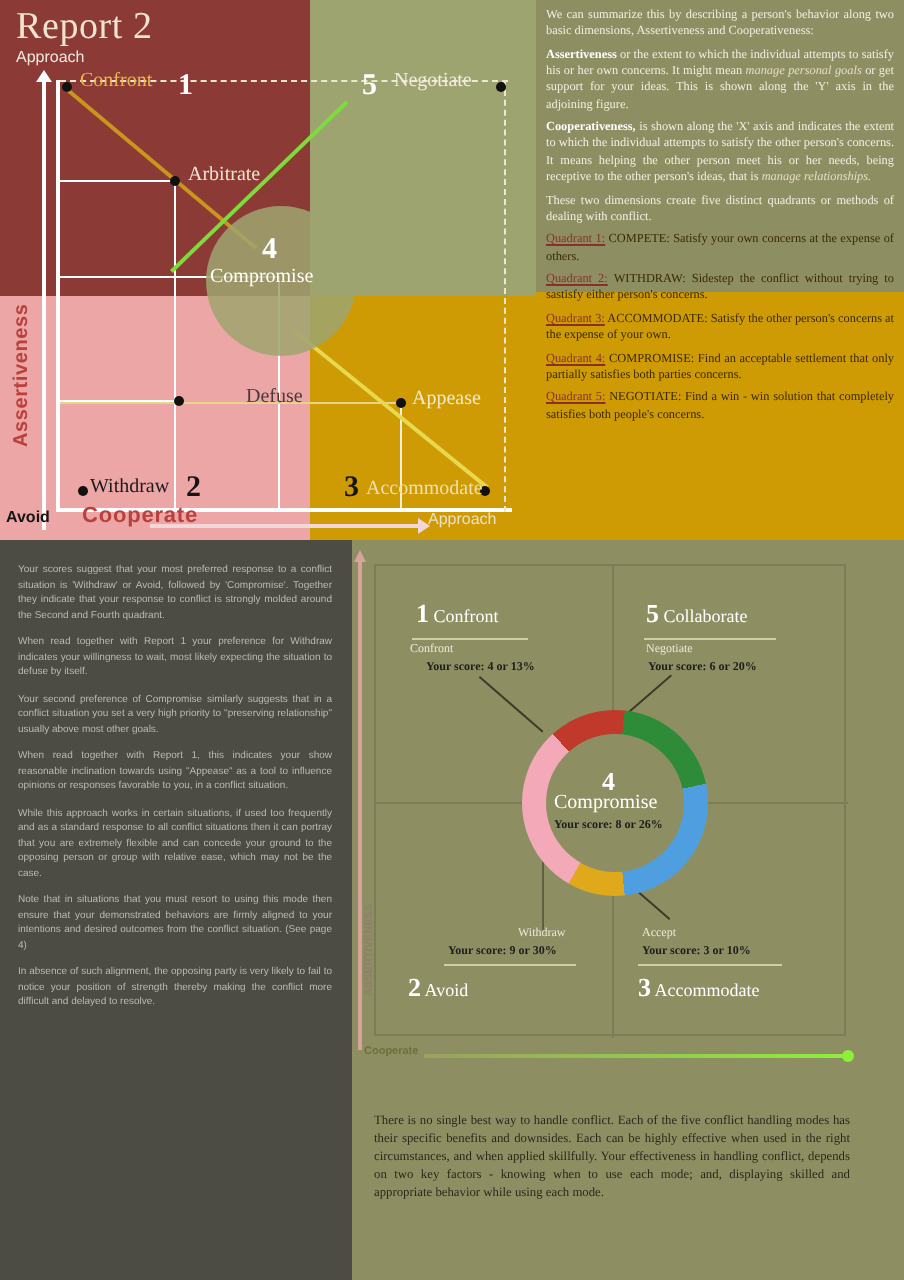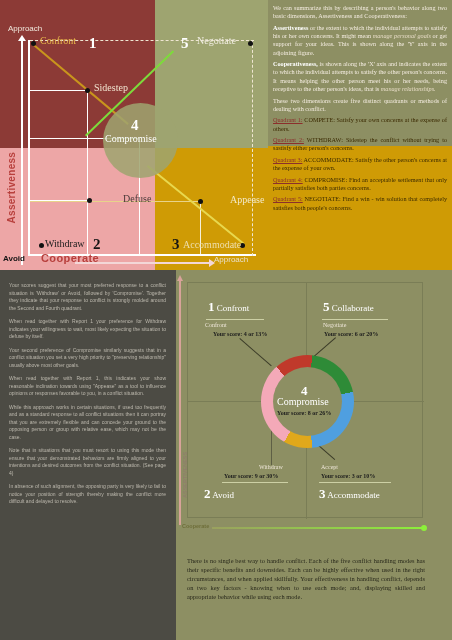--- a/index.html
+++ b/index.html
@@ -146,20 +146,21 @@
 <body>
 
 <div class="page">
 
   <div class="top">
     <div class="q-tl"></div>
     <div class="q-tr"></div>
     <div class="q-bl"></div>
     <div class="q-br"></div>
 
+    <div class="report-title">Report 2</div>
     <div class="lbl-approach-top">Approach</div>
 
     <div class="axis-v"></div>
     <div class="plot-frame-l"></div>
     <div class="plot-frame-b"></div>
     <div class="dash-top"></div>
     <div class="dash-right"></div>
 
     <div class="tick-h" style="left:30px; top:90px; width:58px;"></div>
     <div class="tick-v" style="left:87px; top:90px; height:164px;"></div>
@@ -175,35 +176,35 @@
 
     <div class="circ"></div>
     <div class="circ-num">4</div>
     <div class="circ-lbl">Compromise</div>
 
     <div class="pt" style="left:31px; top:41px;"></div>
     <div class="plabel" style="left:40px; top:35px; color:#e8b84b;">Confront</div>
     <div class="nlabel" style="left:89px; top:35px;">1</div>
 
     <div class="pt" style="left:85px; top:88px;"></div>
-    <div class="plabel" style="left:94px; top:82px; color:#f0e3cf;">Sidestep</div>
+    <div class="plabel" style="left:94px; top:82px; color:#f0e3cf;">Arbitrate</div>
 
     <div class="pt" style="left:248px; top:41px;"></div>
     <div class="plabel" style="left:197px; top:35px; color:#f0ece0;">Negotiate</div>
     <div class="nlabel" style="left:181px; top:35px;">5</div>
 
     <div class="pt" style="left:87px; top:198px;"></div>
     <div class="plabel" style="left:95px; top:193px; color:#4a3a3a;margin-left:28px;">Defuse</div>
 
     <div class="pt" style="left:39px; top:243px;"></div>
     <div class="plabel" style="left:45px; top:238px; color:#1b1b1b;">Withdraw</div>
     <div class="nlabel dark" style="left:93px; top:236px;">2</div>
 
     <div class="pt" style="left:198px; top:199px;"></div>
-    <div class="plabel" style="left:206px; top:194px; color:#f3e9c8;margin-left:24px;">Appease</div>
+    <div class="plabel" style="left:206px; top:194px; color:#f3e9c8;">Appease</div>
 
     <div class="pt" style="left:240px; top:243px;"></div>
     <div class="nlabel dark" style="left:172px; top:236px;">3</div>
     <div class="plabel" style="left:183px; top:239px; color:#eedfae;">Accommodate</div>
 
     <div class="lbl-assert">Assertiveness</div>
     <div class="lbl-avoid">Avoid</div>
     <div class="lbl-cooperate">Cooperate</div>
     <div class="axis-h"></div>
     <div class="lbl-approach-right">Approach</div>

